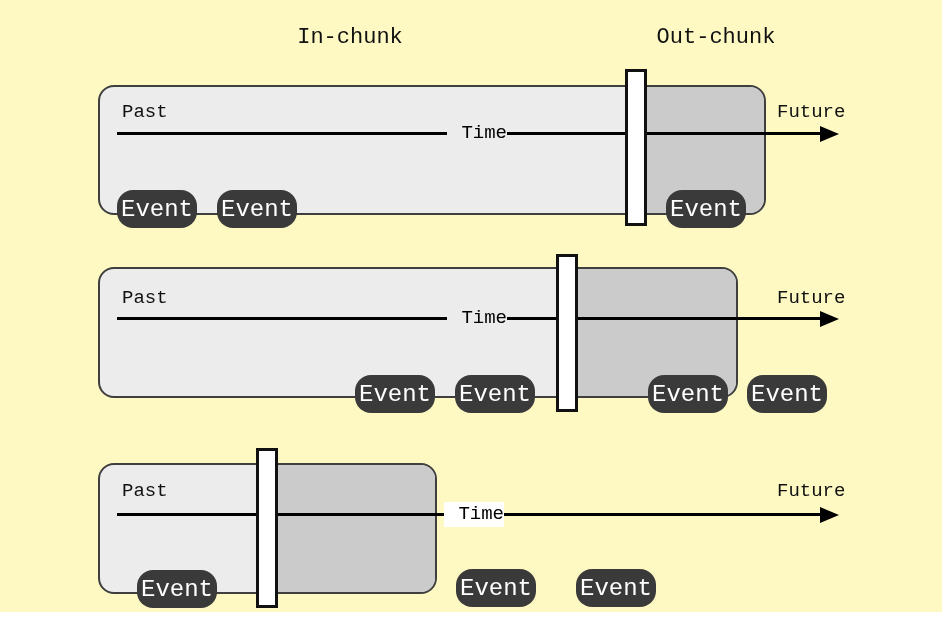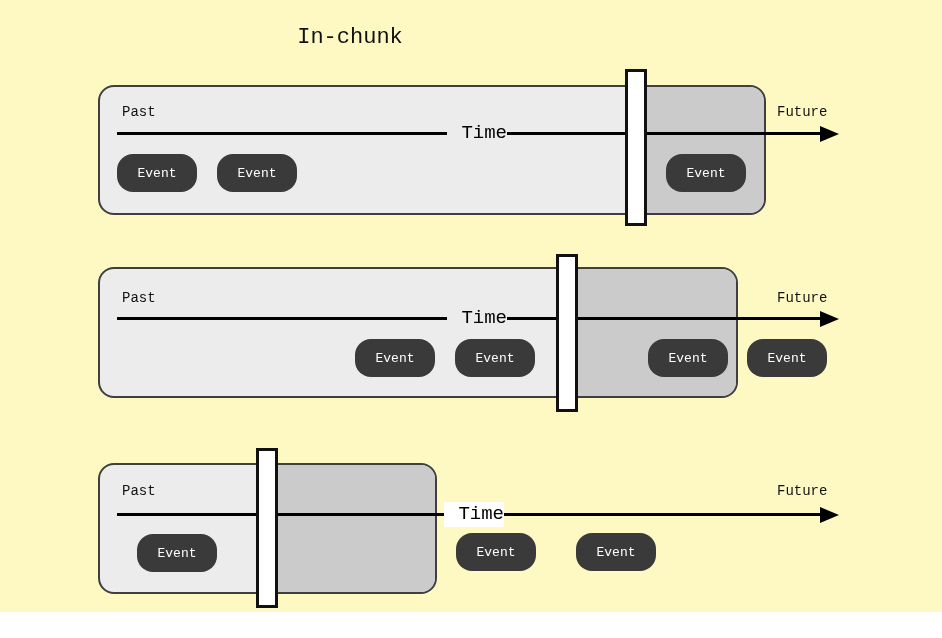--- a/index.html
+++ b/index.html
@@ -18,43 +18,44 @@
   .chunk .dark{
     position:absolute;top:0;bottom:0;right:0;background:#cbcbcb;
     border-radius:0 14px 14px 0;
   }
   .tline{position:absolute;height:3px;background:#000;z-index:2;}
   .arrowhead{
     position:absolute;width:0;height:0;z-index:2;
     border-left:19px solid #000;border-top:8px solid transparent;
     border-bottom:8px solid transparent;
   }
-  .lbl{position:absolute;font-size:14px;line-height:22px;color:#111;z-index:3;}
+  .lbl{position:absolute;font-size:19px;line-height:22px;color:#111;z-index:3;}
   .time-lbl{
     position:absolute;width:60px;height:25px;line-height:25px;text-align:right;
     font-size:19px;z-index:3;
   }
   .time-lbl.on-chunk{background:#ececec;}
   .time-lbl.on-white{background:#ffffff;}
   .event{
     position:absolute;width:80px;height:38px;background:#3a3a3a;color:#ffffff;
-    border-radius:16px;font-size:13px;display:flex;align-items:center;
-    justify-content:center;z-index:4;
+    border-radius:16px;font-size:24px;display:flex;align-items:center;
+    justify-content:center;z-index:4;margin-top:36px;
   }
   .bar{
     position:absolute;width:22px;background:#ffffff;border:3px solid #111111;
     box-sizing:border-box;z-index:5;
   }
 </style>
 </head>
 <body>
 
 <div class="canvas">
 
   <div class="hdr" style="left:270px;top:26px;width:160px;">In-chunk</div>
+  <div class="hdr" style="left:636px;top:26px;width:160px;">Out-chunk</div>
 
   <div class="chunk" style="left:98px;top:85px;width:668px;height:130px;">
     <div class="dark" style="left:533px;"></div>
   </div>
   <div class="tline" style="left:117px;top:132px;width:703px;"></div>
   <div class="arrowhead" style="left:820px;top:126px;"></div>
   <div class="lbl" style="left:122px;top:101px;">Past</div>
   <div class="lbl" style="left:777px;top:101px;">Future</div>
   <div class="time-lbl on-chunk" style="left:447px;top:121px;">Time</div>
   <div class="event" style="left:117px;top:154px;">Event</div>

